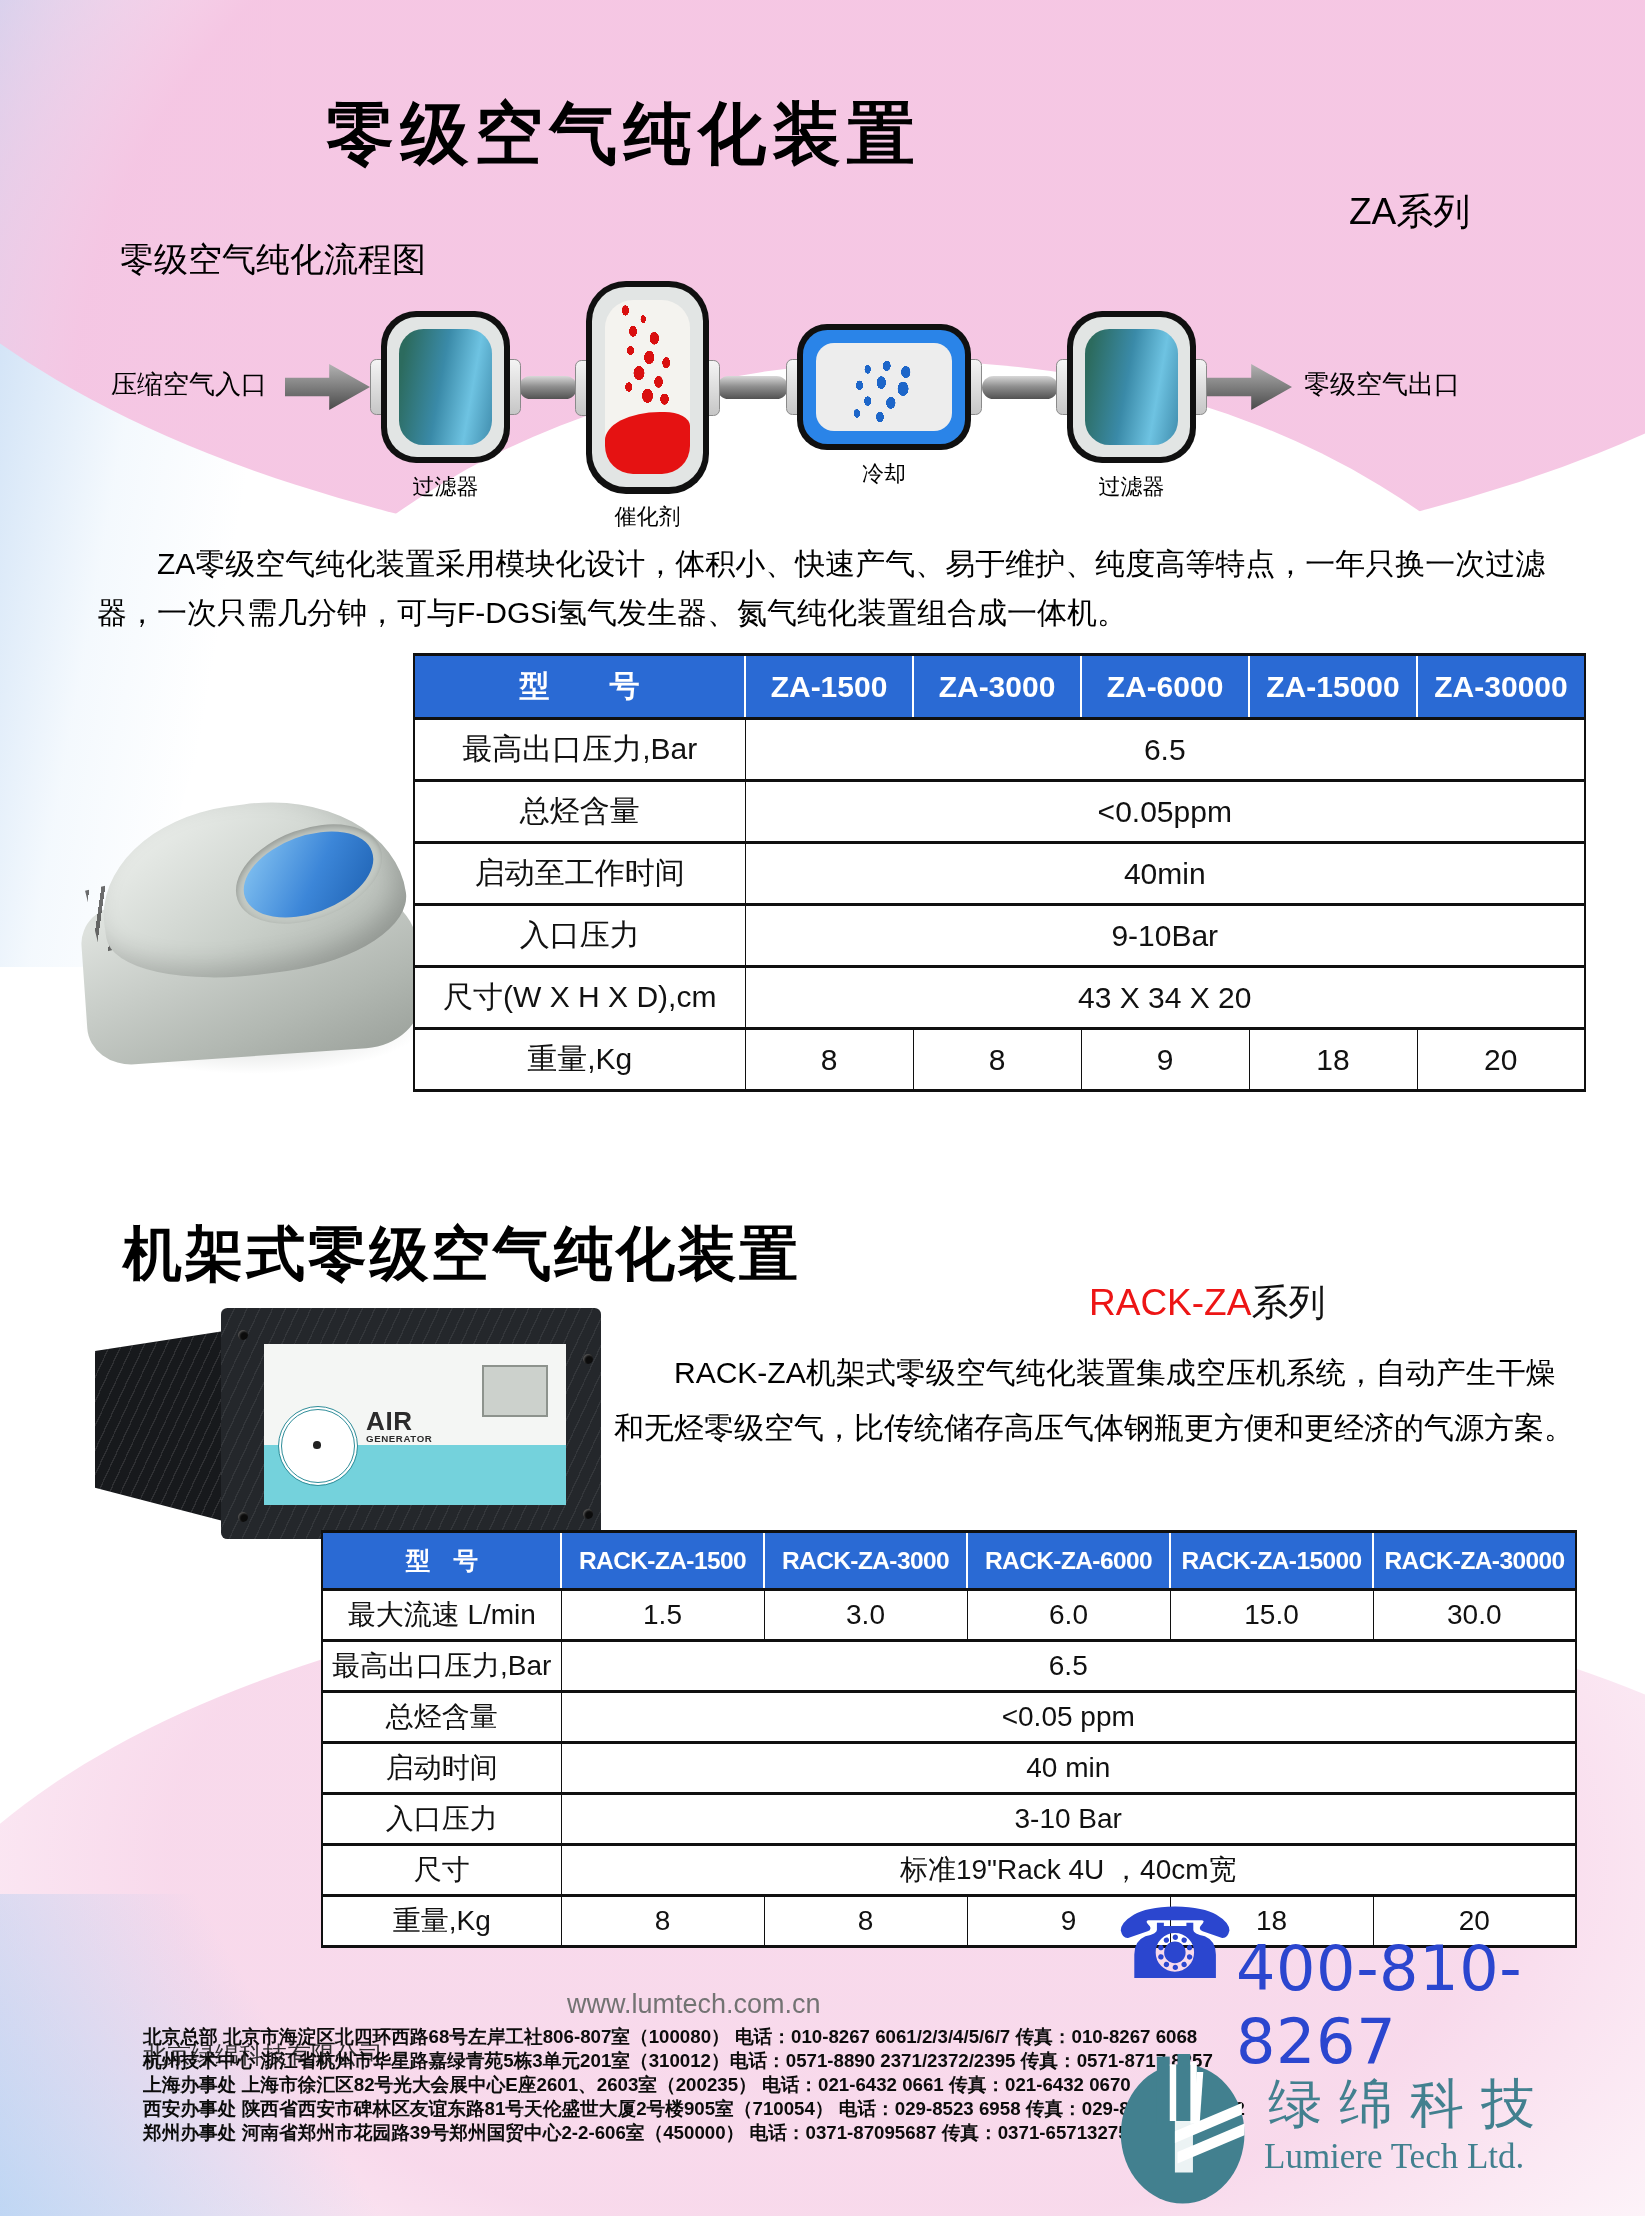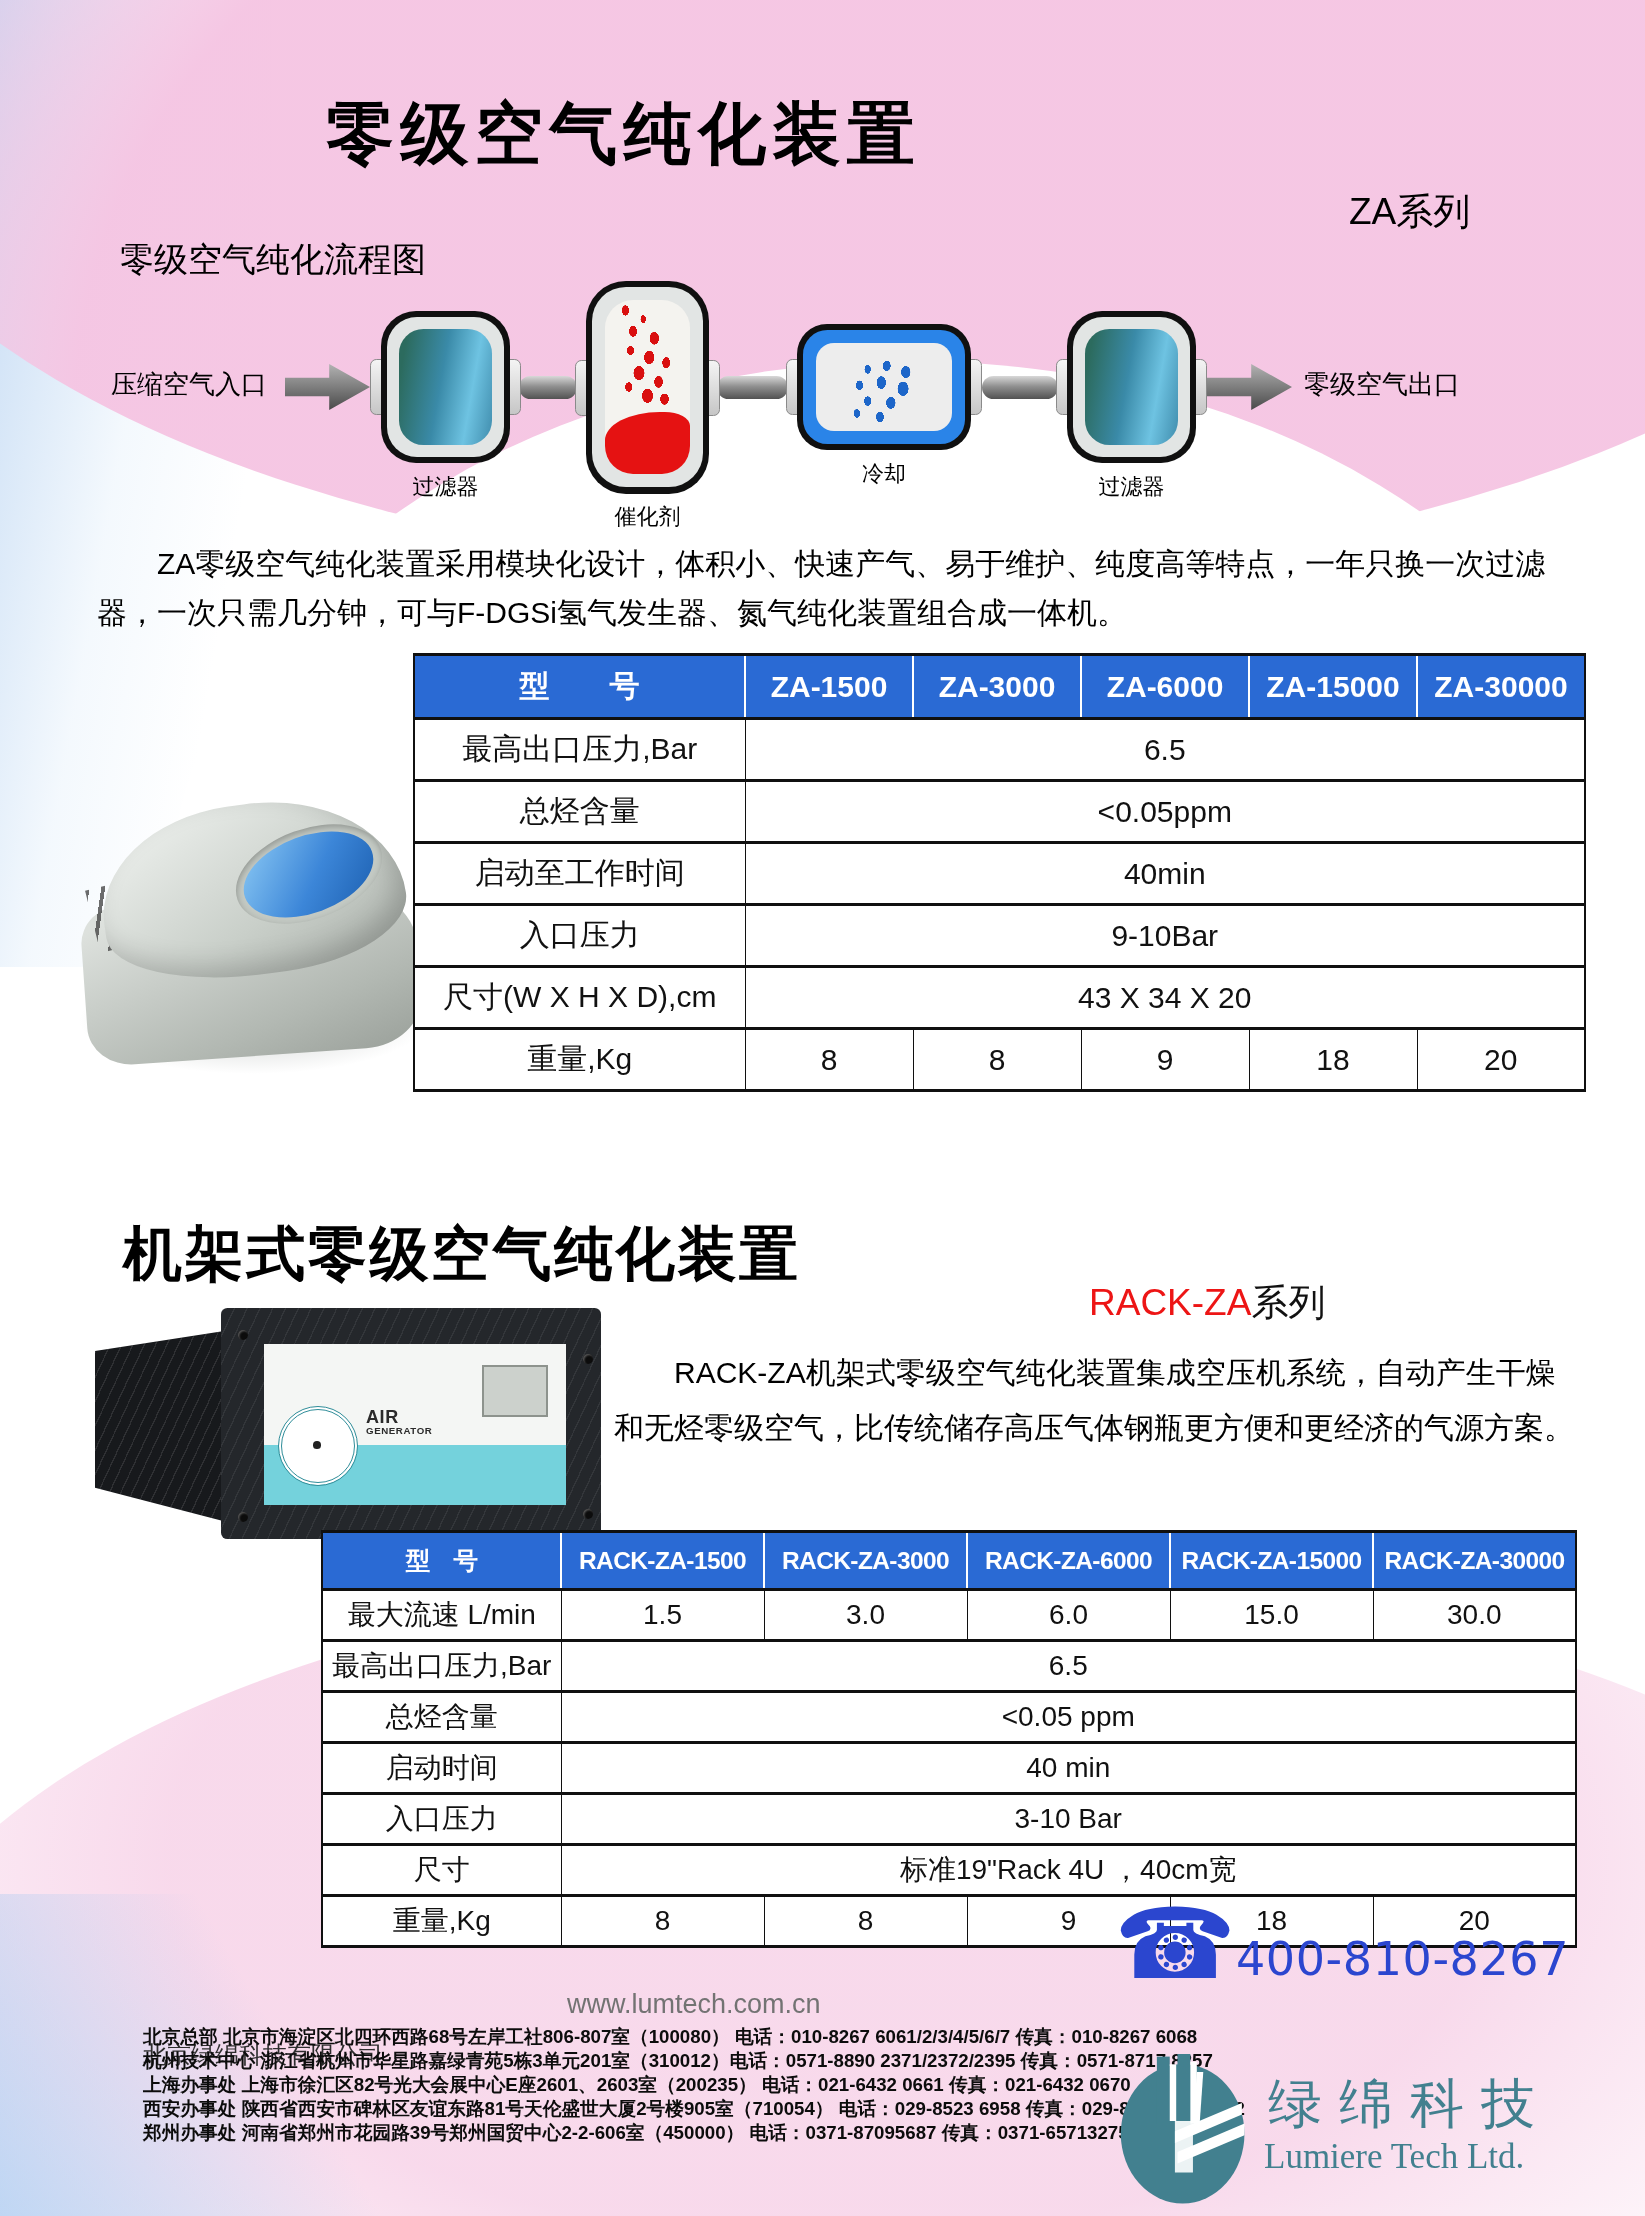--- a/index.html
+++ b/index.html
@@ -125,32 +125,32 @@
   .rack-frame{left:126px;top:3.9px;width:380px;height:231px;background:#24272b;border-radius:6.4px;
     background-image:repeating-linear-gradient(115deg,rgba(255,255,255,.07) 0 1.3px,transparent 1.3px 11.6px);}
   .rack-panel{left:169px;top:40px;width:302px;height:161px;background:#f4f6f4;overflow:hidden;}
   .rack-band{left:0;right:0;bottom:0;height:37%;background:#74d2dc;}
   .rack-gauge{left:14px;top:62px;width:72px;height:72px;border-radius:50%;background:#fff;
     border:4.5px double #2f8d99;}
   .rack-gauge:after{content:"";position:absolute;left:31px;top:31px;width:7.7px;height:7.7px;
     border-radius:50%;background:#222;}
   .rack-lcd{right:18px;top:20.6px;width:62px;height:48px;background:#ccd1cc;border:2.6px solid #8d938d;}
   .rack-brand{left:102px;top:64px;color:#2b2b2b;line-height:1;}
-  .rack-brand .l1{position:static;display:block;font-size:18px;font-weight:700;letter-spacing:0.6px;}
+  .rack-brand .l1{position:static;display:block;font-size:26px;font-weight:700;letter-spacing:0.6px;}
   .rack-brand .l2{position:static;display:block;font-size:9.7px;font-weight:700;letter-spacing:0.6px;}
   .screw{width:9.7px;height:9.7px;border-radius:50%;background:#0c0c0c;box-shadow:inset 1.3px 1.3px 1.9px #555;}
   
   .sec2-title{left:123px;top:1215px;font-size:59px;font-weight:700;letter-spacing:2.6px;color:#000;}
   .sec2-series{left:1089px;top:1278px;font-size:37px;}
   .sec2-series .red{color:#ed1515;}
   
   .website{left:567px;top:1953px;font-size:27px;font-weight:400;color:#737373;margin-top:36px;}
   .phone-icon{left:1114px;top:1895px;font-size:98px;line-height:1;color:#2b46cf;
     font-family:"DejaVu Sans",sans-serif;}
-  .hotline{left:1236px;top:1932px;font-size:46px;color:#2b46cf;letter-spacing:0.6px;
+  .hotline{left:1236px;top:1932px;font-size:62px;color:#2b46cf;letter-spacing:0.6px;
     font-family:"DejaVu Sans",sans-serif;}
   .company{left:143px;top:1991px;font-size:24px;color:#2e2e2e;margin-top:48px;}
   .offices{left:143px;top:2025px;width:1367px;}
   .office-line{font-size:18.7px;font-weight:700;line-height:24px;color:#0c0c0c;white-space:nowrap;}
   .logo{left:1118px;top:2054px;width:503px;height:155px;}
   .logo *{position:absolute;}
   .logo-cn{left:150px;top:14px;font-size:54px;letter-spacing:17px;color:#42808f;
     font-family:"Liberation Serif","DejaVu Serif",serif;}
   .logo-en{left:146px;top:83px;font-size:35px;color:#42808f;
     font-family:"Liberation Serif","DejaVu Serif",serif;}

